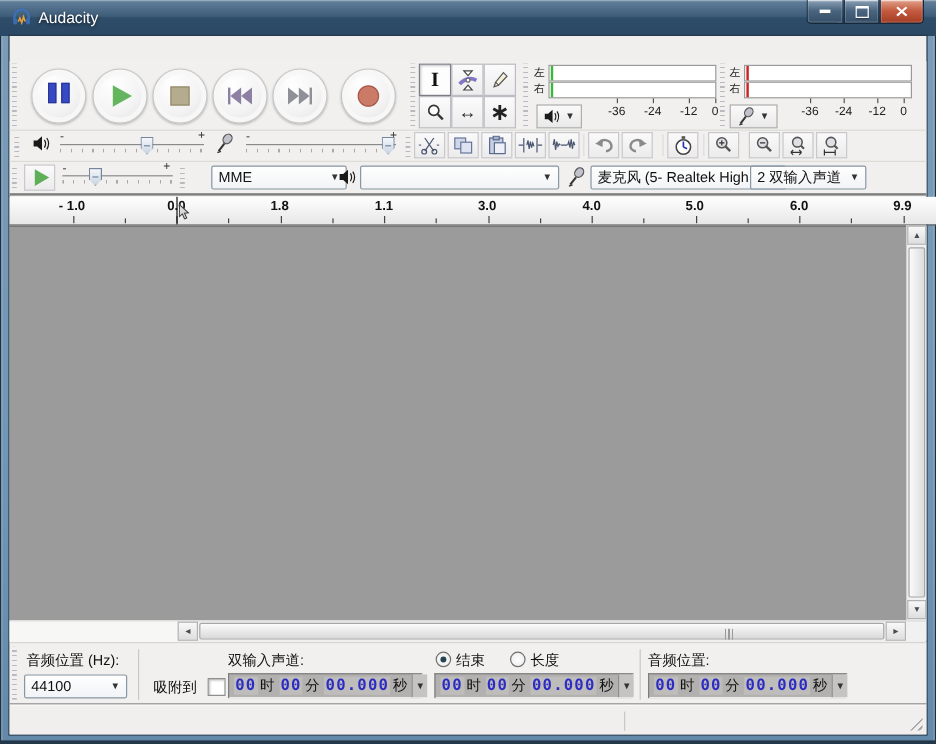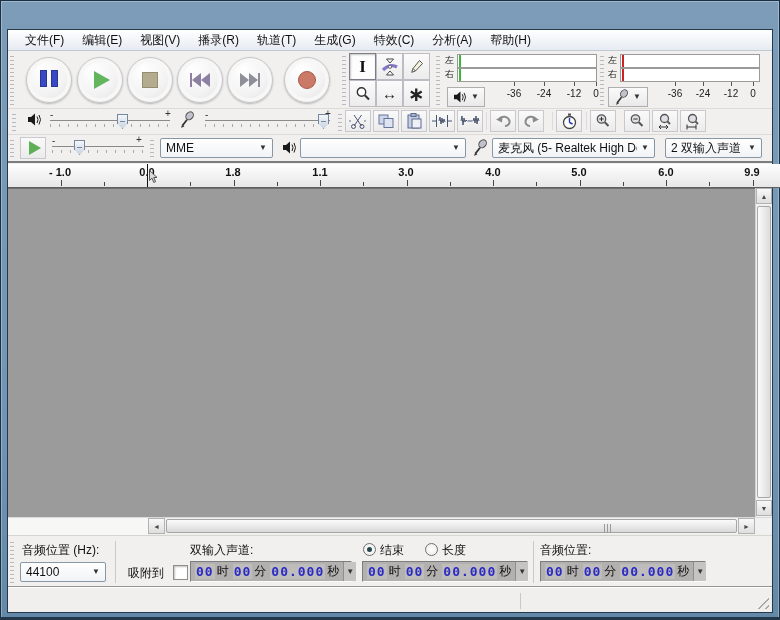--- a/index.html
+++ b/index.html
@@ -87,34 +87,47 @@
   
   .statusbar{position:absolute;left:0;top:556px;width:764px;height:26px;background:#f0efed;border-top:1px solid #939393;box-shadow:inset 0 1px 0 #fff;box-sizing:border-box;}
   .resize-grip{position:absolute;right:3px;bottom:3px;width:12px;height:12px;background:repeating-linear-gradient(135deg,#a8a8a8 0 1.5px,transparent 1.5px 4.5px);clip-path:polygon(100% 0,100% 100%,0 100%);}
   svg{display:block;}
 </style>
 </head>
 <body>
 
 <div class="frame">
 
+  <div class="titlebar">
+    <span class="app-icon">
+      <svg width="16" height="16" viewBox="0 0 16 16">
+          <path d="M2 11 V8 a6 6 0 0 1 12 0 v3" fill="none" stroke="#3f6fb5" stroke-width="2"></path>
+          <rect x="1" y="9" width="3.4" height="5.4" rx="1.4" fill="#3a6ab0"></rect>
+          <rect x="11.6" y="9" width="3.4" height="5.4" rx="1.4" fill="#3a6ab0"></rect>
+          <path d="M5.2 12 l1.4-3 1.5 4 1.5-5 1.4 4" stroke="#e8a33c" fill="none" stroke-width="1.3"></path>
+        </svg>
+    </span>
+    <span class="title-text">Audacity</span>
+    <div class="caption">
+      <div class="cap-btn min">
+          <span class="glyph-min"></span>
+        </div>
+      <div class="cap-btn max">
+          <span class="glyph-max"></span>
+        </div>
+      <div class="cap-btn close">
+          <svg width="11" height="9" viewBox="0 0 11 9">
+            <path d="M1.5 1 L9.5 8 M9.5 1 L1.5 8" stroke="#fff" stroke-width="1.8"></path>
+          </svg>
+        </div>
+    </div>
+  </div>
 
   <div class="client">
 
-    <div class="menubar">
-      <div class="menu-item">文件(F)</div>
-      <div class="menu-item">编辑(E)</div>
-      <div class="menu-item">视图(V)</div>
-      <div class="menu-item">播录(R)</div>
-      <div class="menu-item">轨道(T)</div>
-      <div class="menu-item">生成(G)</div>
-      <div class="menu-item">特效(C)</div>
-      <div class="menu-item">分析(A)</div>
-      <div class="menu-item">帮助(H)</div>
-    </div>
 
     <div class="dock">
       <div class="hsep" style="top:57px"></div>
       <div class="hsep" style="top:83px"></div>
       <div class="dockline"></div>
 
       <div class="grip" style="left:2px;top:2px;height:52px"></div>
       <div class="tbtn" style="left:18px;top:6px">
           <span class="g-pause"><i></i><i></i></span>
         </div>
@@ -338,21 +351,21 @@
       <div class="grip" style="left:2px;top:86px;height:20px"></div>
       <div class="ebtn" style="left:12px;top:86px;width:26px;height:22px">
         <span style="width:0;height:0;border-left:12px solid #5fae58;border-top:7px solid transparent;border-bottom:7px solid transparent;margin-left:3px"></span>
       </div>
       <span class="sl-sign" style="left:44px;top:85px">-</span>
       <span class="sl-sign" style="left:128px;top:84px">+</span>
       <div class="sl-track" style="left:44px;top:95px;width:92px"></div>
       <div class="sl-thumb" style="left:66px;top:89px"></div>
 
       <div class="grip" style="left:142px;top:86px;height:20px"></div>
-      <div class="select" style="left:152px;top:87px;width:113px">
+      <div class="select" style="left:168px;top:87px;width:113px">
         <span>MME</span>
         <span class="dd-arrow">▼</span>
       </div>
       <span style="position:absolute;left:274px;top:90px">
         <svg width="15" height="13" viewBox="0 0 15 13">
             <polygon points="1,4 4,4 8,0.5 8,12.5 4,9 1,9" fill="#1a1a1a"></polygon>
             <path d="M10 3.5 q2 3 0 6.5 M12 2 q3 4.5 0 9.5" stroke="#1a1a1a" fill="none"></path>
           </svg>
       </span>
       <div class="select" style="left:292px;top:87px;width:166px">
@@ -362,21 +375,21 @@
         <svg width="15" height="17" viewBox="0 0 14 16">
             <ellipse cx="9" cy="4.5" rx="3.2" ry="4" transform="rotate(38 9 4.5)" fill="#c2c2cc" stroke="#555"></ellipse>
             <path d="M6.5 8.2 L2 14" stroke="#333" stroke-width="1.6"></path>
             <path d="M1 15.2 l2.8-1" stroke="#333"></path>
           </svg>
       </span>
       <div class="select" style="left:484px;top:87px;width:163px">
         <span style="overflow:hidden;white-space:nowrap">麦克风 (5- Realtek High De</span>
         <span class="dd-arrow">▼</span>
       </div>
-      <div class="select" style="left:657px;top:87px;width:97px">
+      <div class="select" style="left:617px;top:87px;width:97px">
         <span>2 双输入声道</span>
         <span class="dd-arrow">▼</span>
       </div>
     </div>
 
     <div class="ruler">
       <span class="rlabel" style="left:52px">- 1.0</span>
       <span class="rlabel" style="left:139px">0.0</span>
       <span class="rlabel" style="left:225px">1.8</span>
       <span class="rlabel" style="left:312px">1.1</span>

